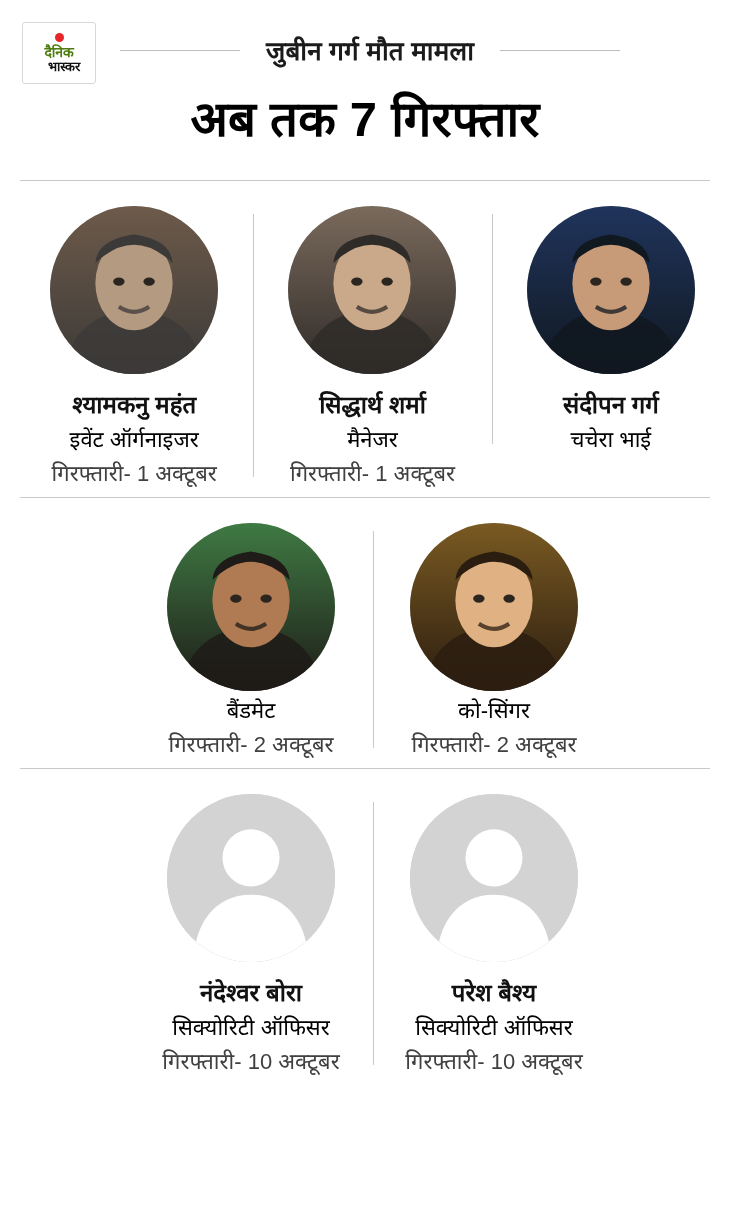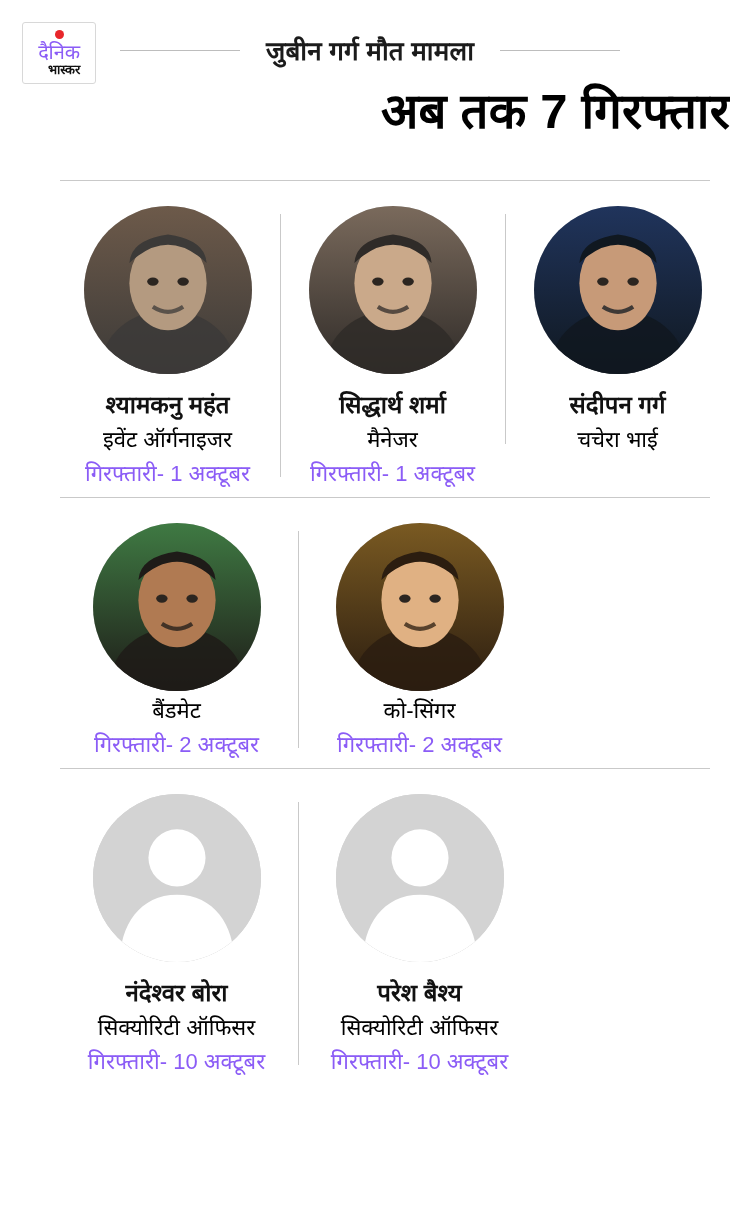--- a/index.html
+++ b/index.html
@@ -39,23 +39,23 @@
     line-height: 1.05;
   }
   .logo .logo-dot {
     width: 9px;
     height: 9px;
     background: #e8262a;
     border-radius: 50%;
     margin-bottom: 3px;
   }
   .logo .logo-l1 {
-    font-size: 20px;
-    font-weight: normal;
-    color: #8b5cf6;
+    font-size: 14px;
+    font-weight: bold;
+    color: #4d7c0f;
     letter-spacing: -0.2px;
   }
   .logo .logo-l2 {
     font-size: 13px;
     font-weight: bold;
     color: #111;
     letter-spacing: -0.2px;
     margin-left: 10px;
   }
 
@@ -74,35 +74,35 @@
     min-width: 20px;
   }
   .kicker {
     font-size: 26px;
     font-weight: bold;
     color: #1b1b1b;
     white-space: nowrap;
     letter-spacing: 0.2px;
   }
   .headline {
-    text-align: right;
+    text-align: center;
     font-size: 49px;
     font-weight: bold;
     color: #000;
-    margin-top: 8px;
+    margin-top: 16px;
     letter-spacing: 0.2px;
   }
 
   
   .row {
     position: relative;
     display: flex;
+    justify-content: center;
     align-items: flex-start;
     padding: 26px 0 10px 15px;
-    margin-left: 40px;
   }
   .row.sep-top::before {
     content: "";
     position: absolute;
     left: 20px;
     right: 20px;
     top: 0;
     height: 1px;
     background: #c9c9c9;
   }
@@ -145,21 +145,21 @@
   .role {
     margin-top: 6px;
     font-size: 22px;
     color: #000000;
     text-align: center;
     line-height: 1.25;
   }
   .arrest {
     margin-top: 6px;
     font-size: 22px;
-    color: #8b5cf6;
+    color: #404040;
     text-align: center;
     line-height: 1.25;
   }
 </style>
 </head>
 <body>
 
 <div id="infographic">
 
   <div class="header">

